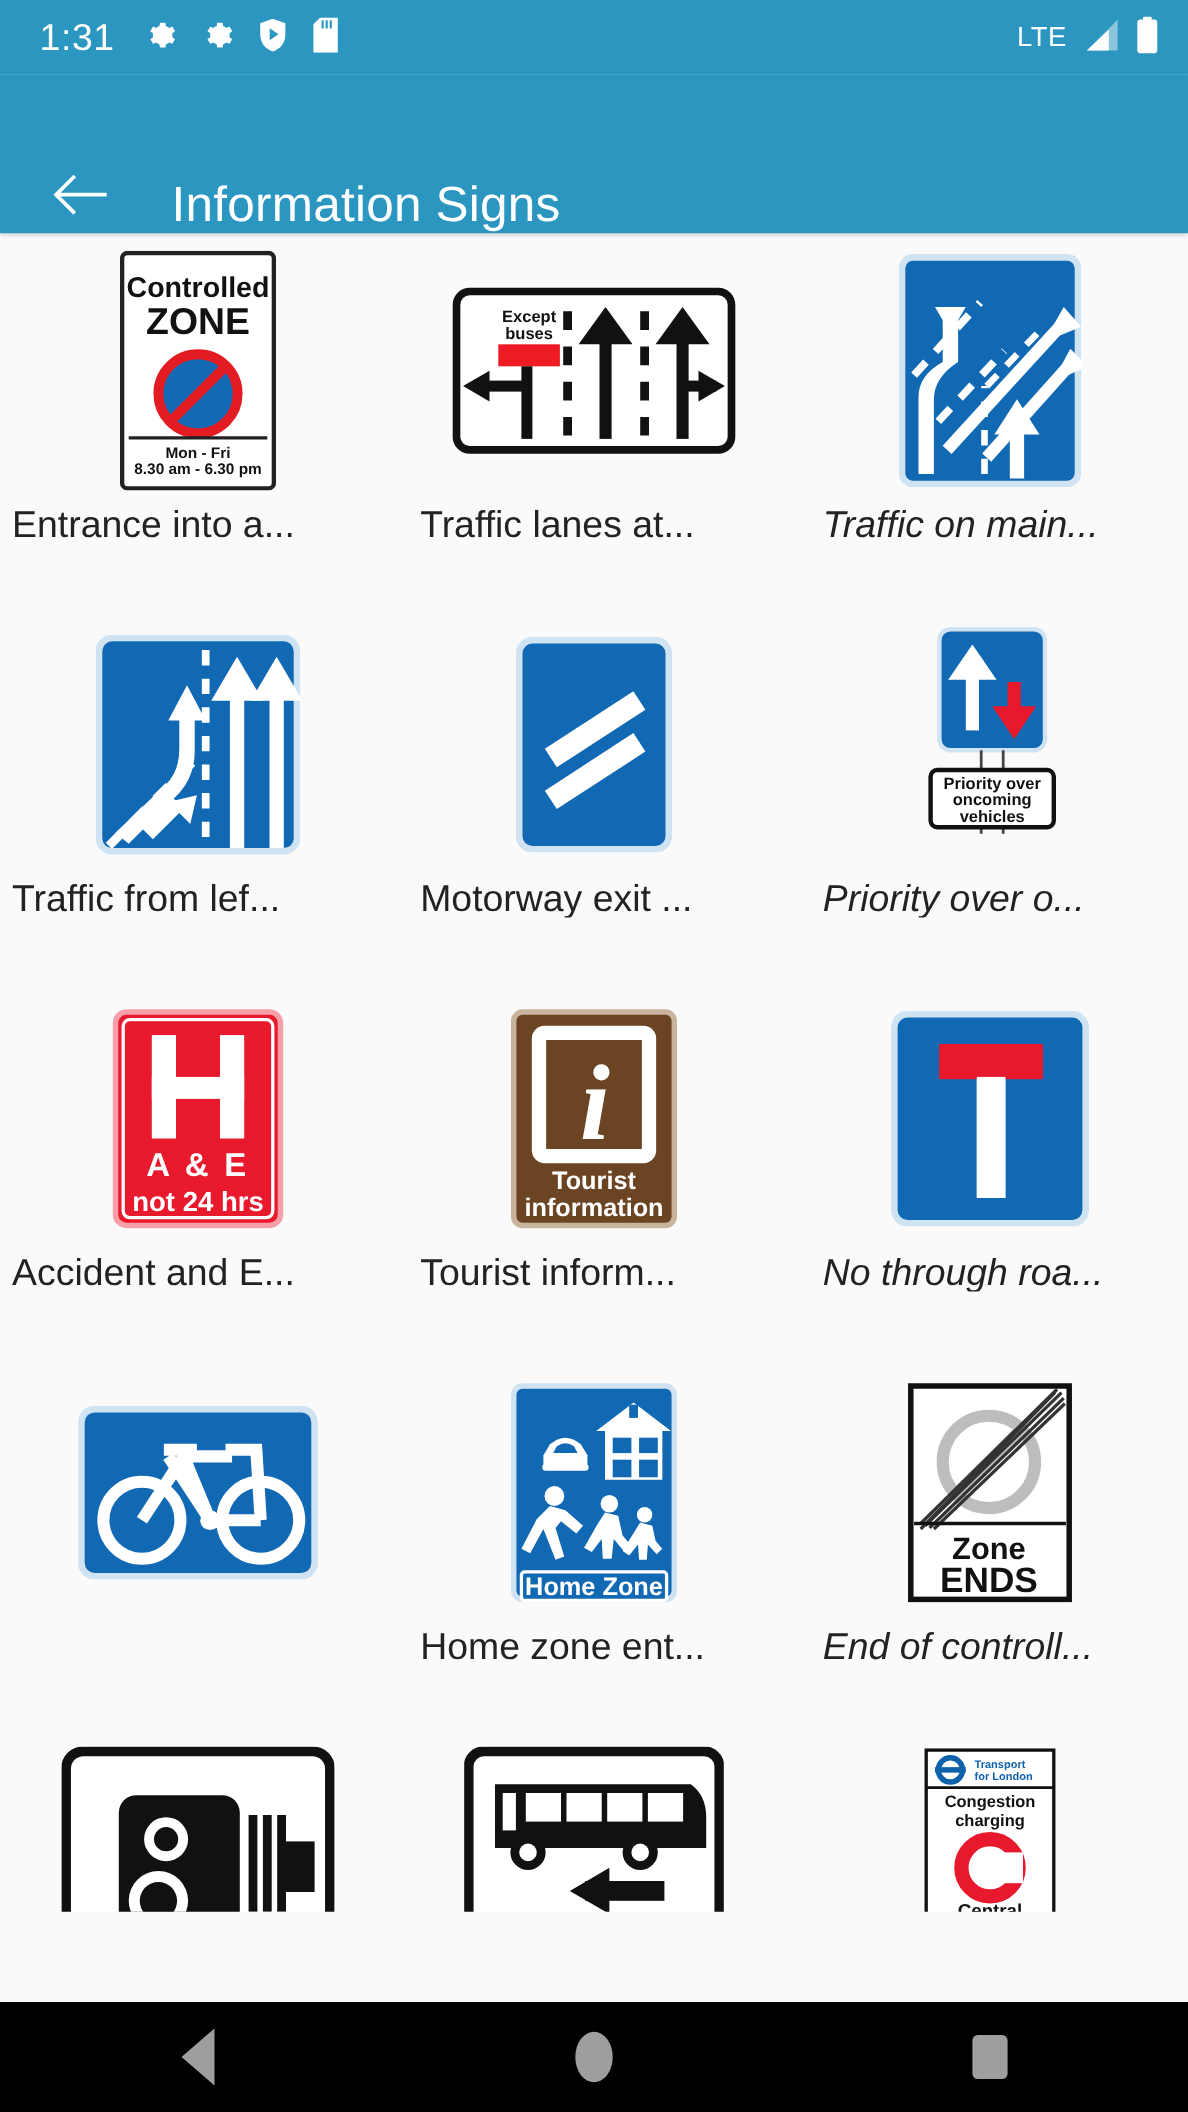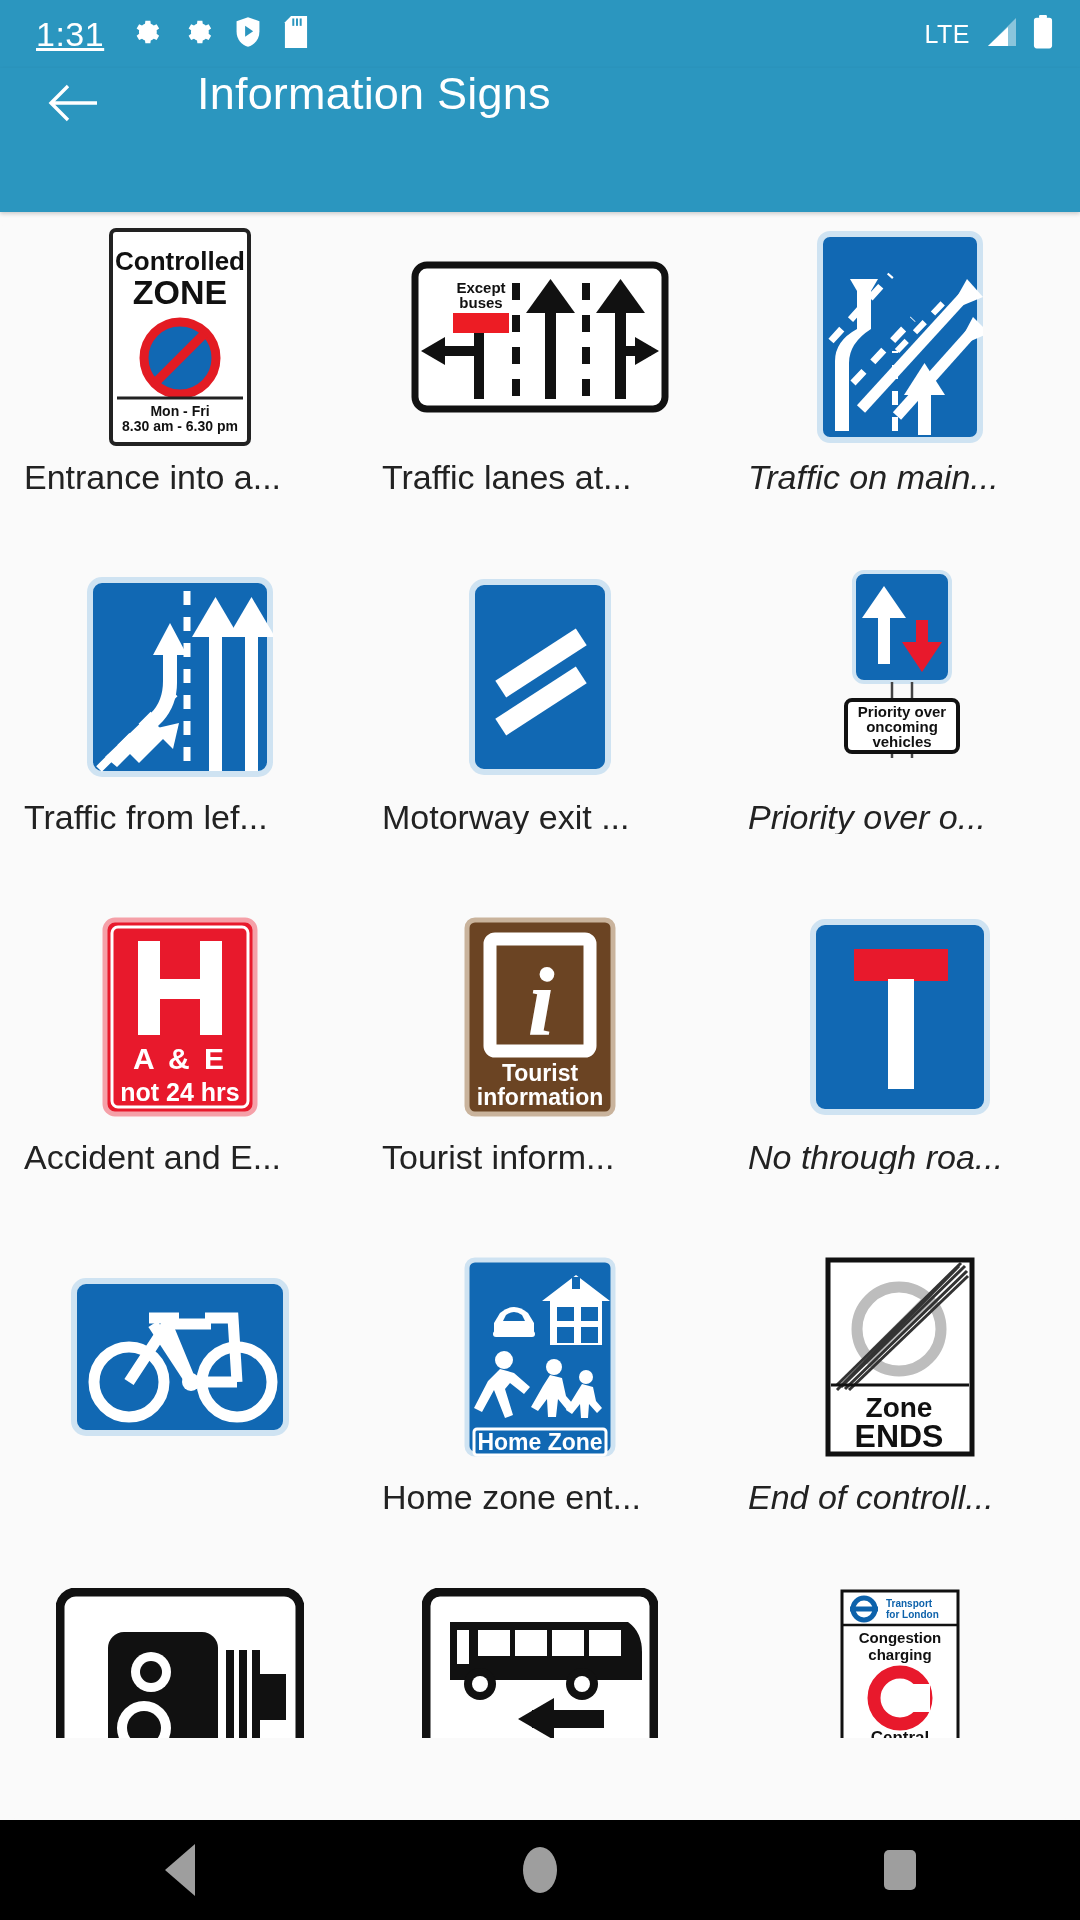--- a/index.html
+++ b/index.html
@@ -10,32 +10,32 @@
     overflow: hidden;
   }
   #screen { position: relative; width:1080px; height:1920px; background:#fafafa; }
 
   
   .statusbar {
     height: 68px; background: var(--brand,#2b96bf);
     display:flex; align-items:center; padding: 0 26px 0 36px;
     color:#fff;
   }
-  .status-clock { font-size: 34px; font-weight: 400; letter-spacing:0.5px; line-height:1;text-decoration:underline; }
+  .status-clock { font-size: 34px; font-weight: 400; letter-spacing:0.5px; line-height:1; }
   .status-left-icons { display:flex; align-items:center; gap: 22px; margin-left: 26px; }
   .status-right { margin-left:auto; display:flex; align-items:center; gap: 14px; }
   .lte-text { font-size: 25px; letter-spacing:0.5px; }
   .sico { display:block; }
 
   
   .appbar {
     height: 144px; background: var(--brand,#2b96bf);
-    display:flex; align-items:flex-start; padding-left: 38px;
+    display:flex; align-items:flex-end; padding-left: 38px;
     box-shadow: 0 2px 4px rgba(0,0,0,.18);
-    position:relative; z-index:5;gap:41px;
+    position:relative; z-index:5;
   }
   .back-btn { width:70px; height:70px; display:flex; align-items:center; justify-content:center; cursor:pointer; }
   .appbar-title {
     color:#fff; font-size: 45px; font-weight:500; margin-left: 48px;
     letter-spacing: 0.2px; white-space:nowrap;
   }
 
   
   .grid-wrap {
     position:absolute; top: 212px; left:0; right:0; bottom: 100px;
@@ -49,21 +49,21 @@
     height: 340px; display:flex; flex-direction:column;
     align-items:center; justify-content:flex-start; cursor:pointer;
     padding-top: 10px;
   }
   .thumb {
     height: 218px; width: 100%; display:flex; align-items:center; justify-content:center;
   }
   .thumb svg { display:block; }
   .cell-label {
     margin-top: 14px; font-size: 34px; color:#222; line-height:1;
-    width:100%; padding-left: 24px; white-space:nowrap; overflow:hidden;
+    width:100%; padding-left: 11px; white-space:nowrap; overflow:hidden;
   }
   .col2 .cell-label { padding-left: 22px; }
   .col3 .cell-label { padding-left: 28px; font-style: italic; }
 
   
   .navbar {
     position:absolute; bottom:0; left:0; width:1080px; height:100px;
     background:#000; display:flex; align-items:center; justify-content:space-around;
   }
   .navbtn { width: 150px; height:100px; display:flex; align-items:center; justify-content:center; cursor:pointer; }

